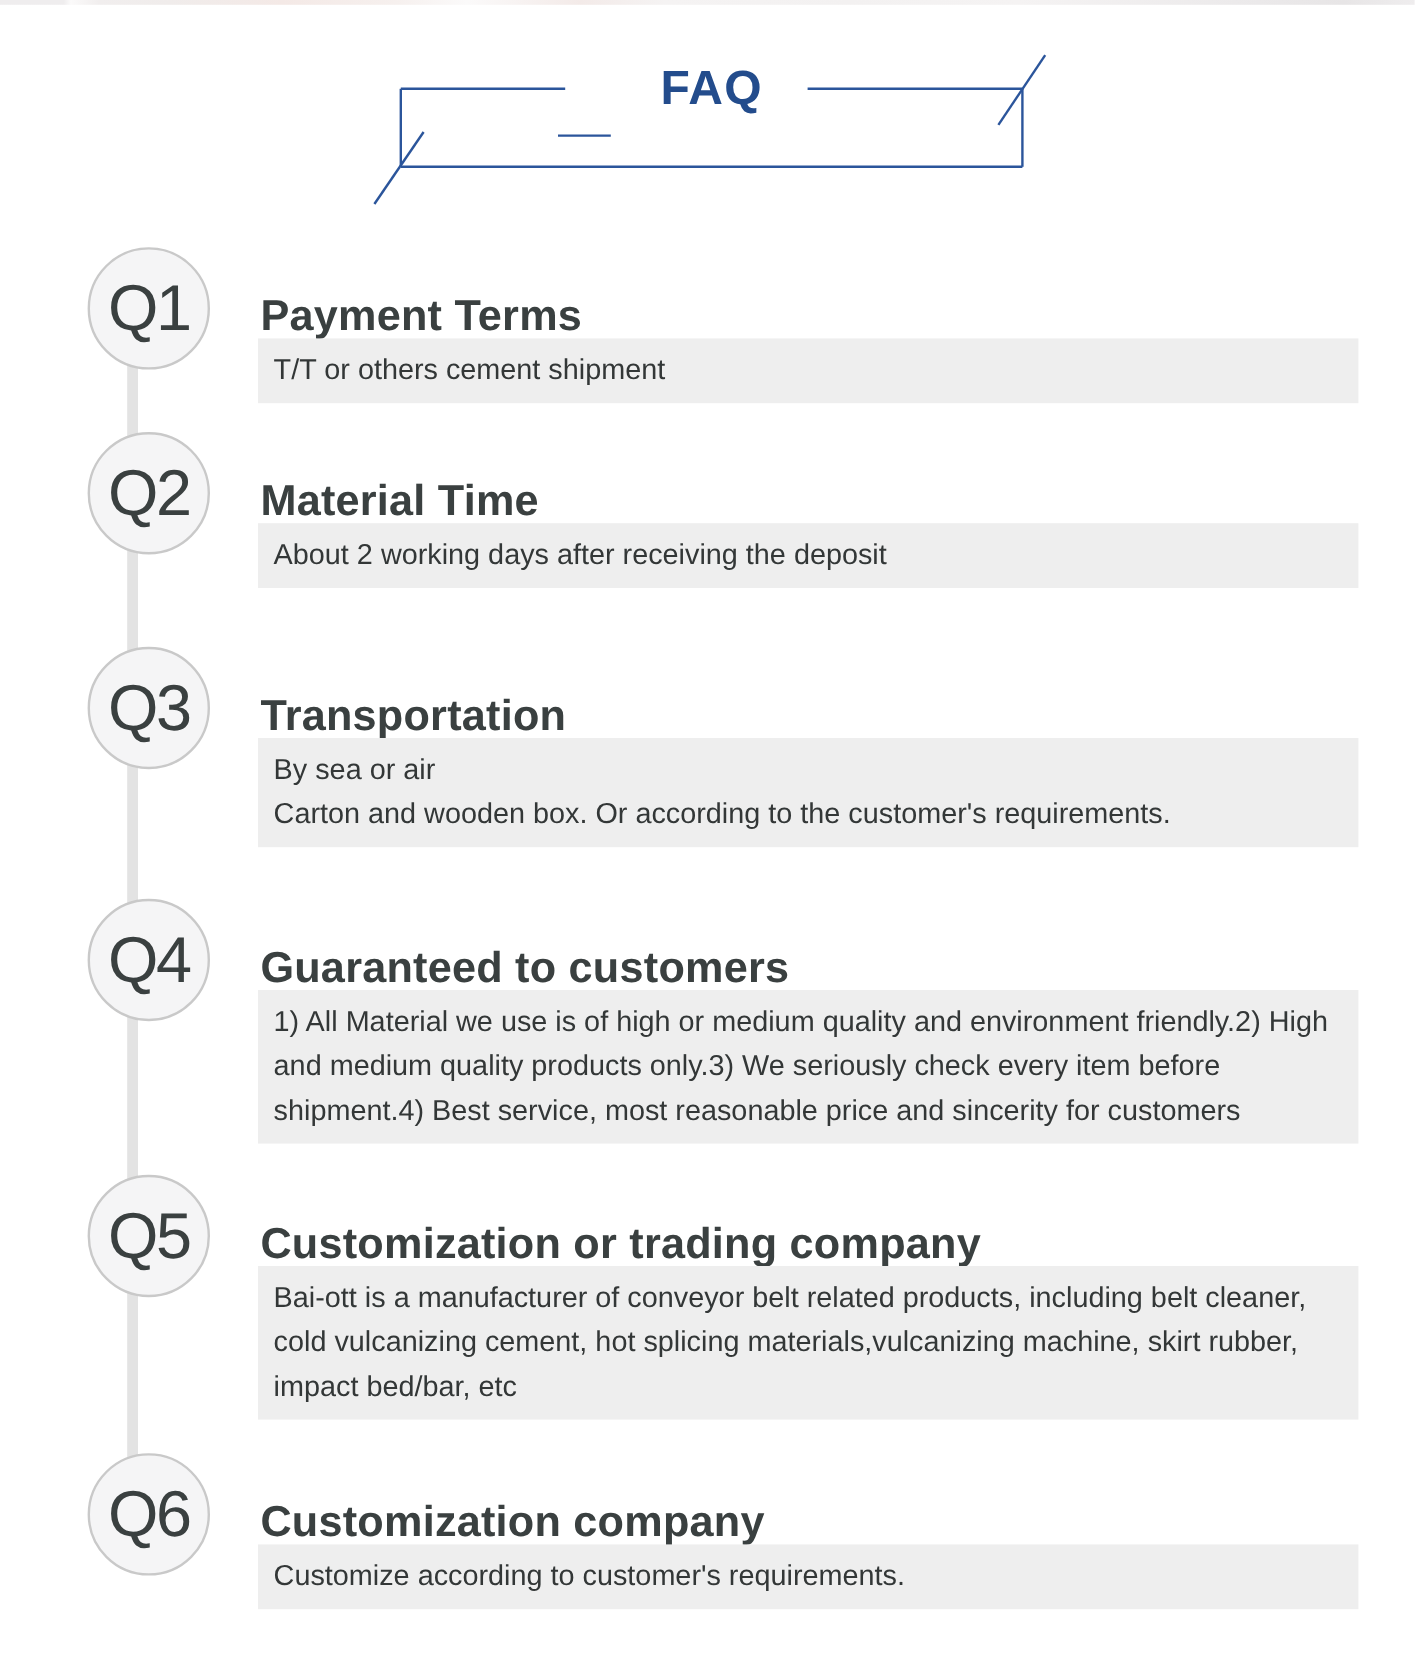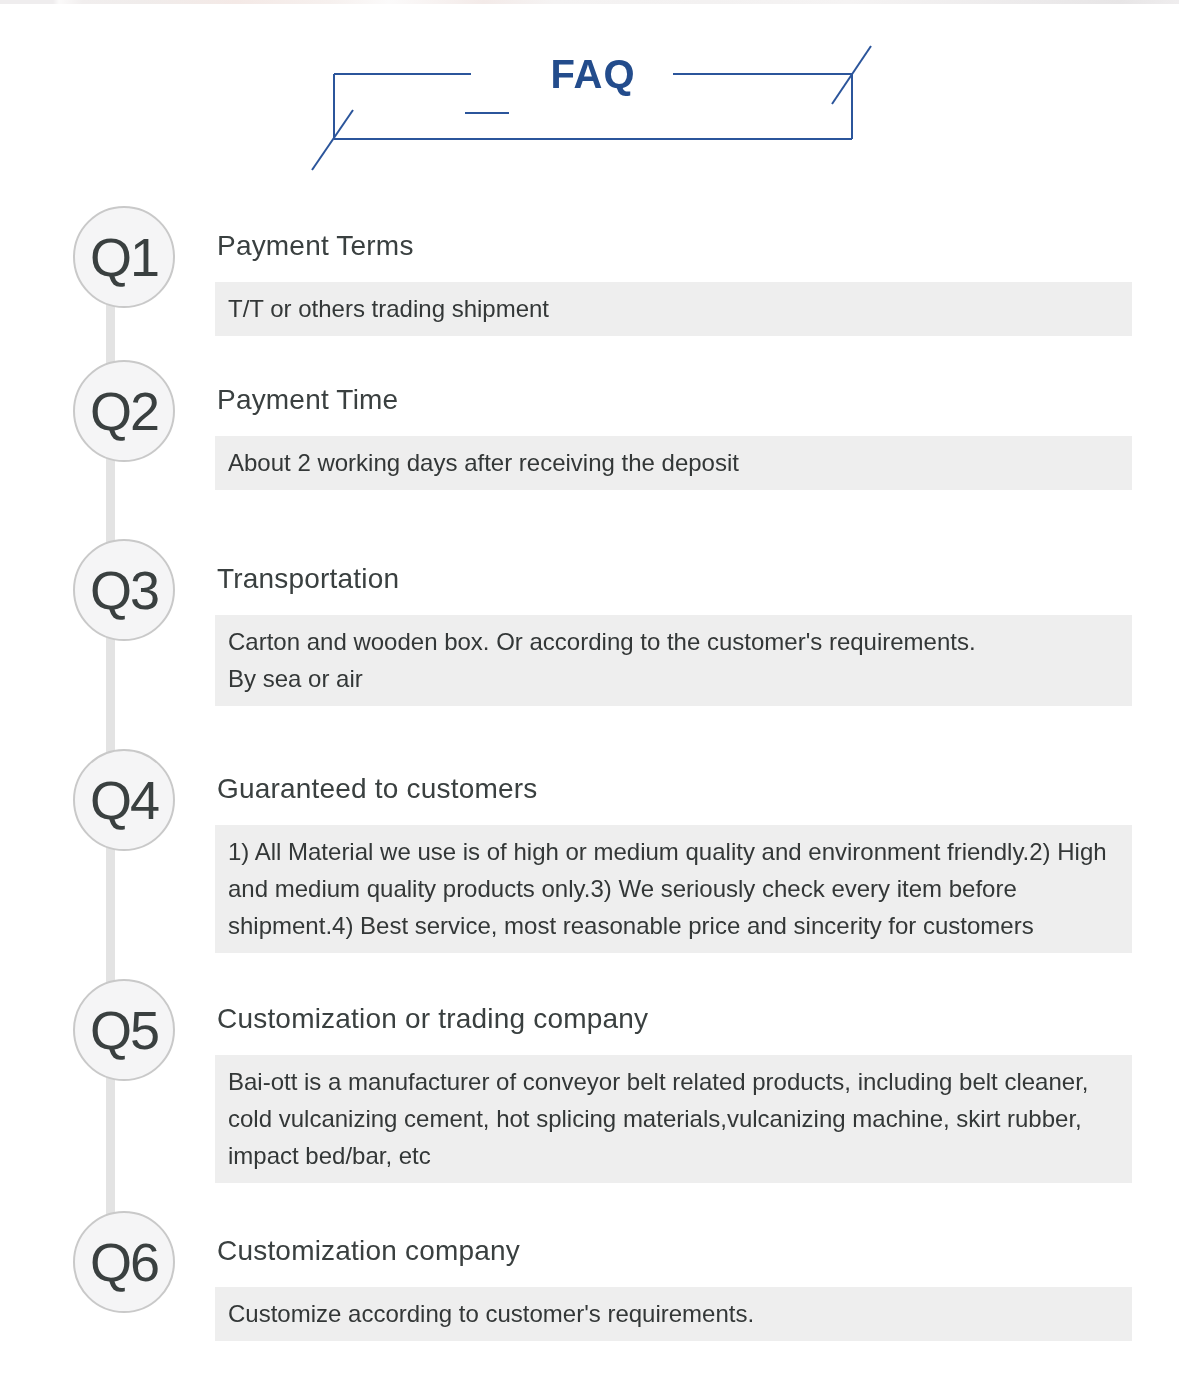--- a/index.html
+++ b/index.html
@@ -32,22 +32,22 @@
   .qa{position:absolute;left:0;width:1179px;z-index:1;}
   .s1{top:206px;} .s2{top:360px;} .s3{top:539px;}
   .s4{top:749px;} .s5{top:979px;} .s6{top:1211px;}
   .qbadge{
     position:absolute;left:73px;top:0;width:102px;height:102px;border-radius:50%;
     background:var(--circle-fill);border:2px solid var(--circle-border);
     box-sizing:border-box;display:flex;align-items:center;justify-content:center;
     font-size:54px;color:var(--text-dark);letter-spacing:-2px;
   }
   .qtitle{
-    position:absolute;left:217px;top:24px;margin:0;
-    font-size:28px;font-weight:400;color:var(--text-dark);letter-spacing:0.2px;
+    position:absolute;left:217px;top:36px;margin:0;
+    font-size:36px;font-weight:700;color:var(--text-dark);letter-spacing:0.2px;
   }
   .answer{
     position:absolute;left:215px;top:76px;width:917px;box-sizing:border-box;
     background:var(--box-bg);padding:8px 22px 9px 13px;
     font-size:24px;line-height:37px;color:var(--answer-text);
   }
   .answer div{margin:0;}
 </style>
 </head>
 <body>
@@ -67,38 +67,38 @@
   </svg>
   <div class="faq-title">FAQ</div>
 </div>
 
 <div class="timeline"></div>
 
 <section class="qa s1">
   <div class="qbadge">Q1</div>
   <h3 class="qtitle">Payment Terms</h3>
   <div class="answer">
-    <div>T/T or others trading shipment</div>
+    <div>T/T or others cement shipment</div>
   </div>
 </section>
 
 <section class="qa s2">
   <div class="qbadge">Q2</div>
-  <h3 class="qtitle">Payment Time</h3>
+  <h3 class="qtitle">Material Time</h3>
   <div class="answer">
     <div>About 2 working days after receiving the deposit</div>
   </div>
 </section>
 
 <section class="qa s3">
   <div class="qbadge">Q3</div>
   <h3 class="qtitle">Transportation</h3>
   <div class="answer">
+    <div>By sea or air</div>
     <div>Carton and wooden box. Or according to the customer's requirements.</div>
-    <div>By sea or air</div>
   </div>
 </section>
 
 <section class="qa s4">
   <div class="qbadge">Q4</div>
   <h3 class="qtitle">Guaranteed to customers</h3>
   <div class="answer">
     <div>1) All Material we use is of high or medium quality and environment friendly.2) High and medium quality products only.3) We seriously check every item before shipment.4) Best service, most reasonable price and sincerity for customers</div>
   </div>
 </section>

